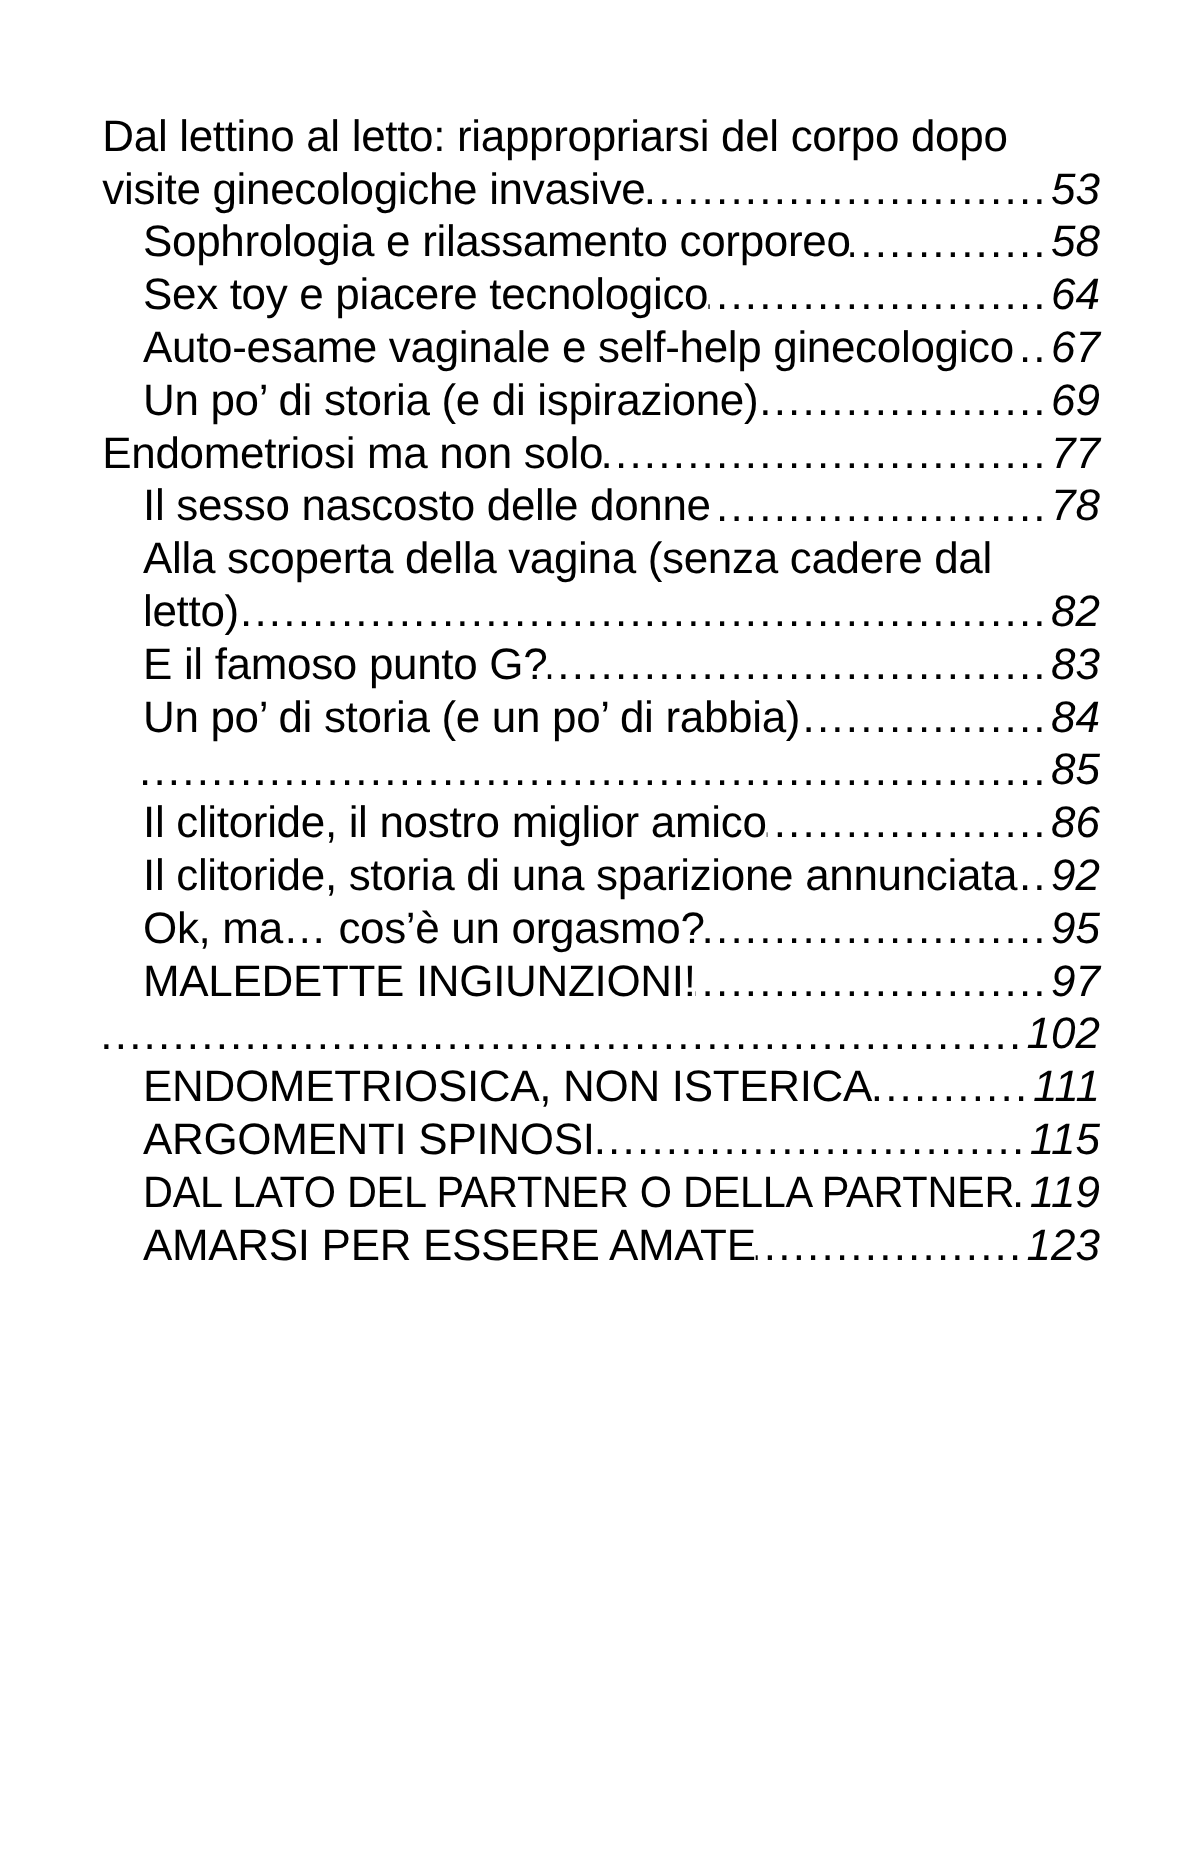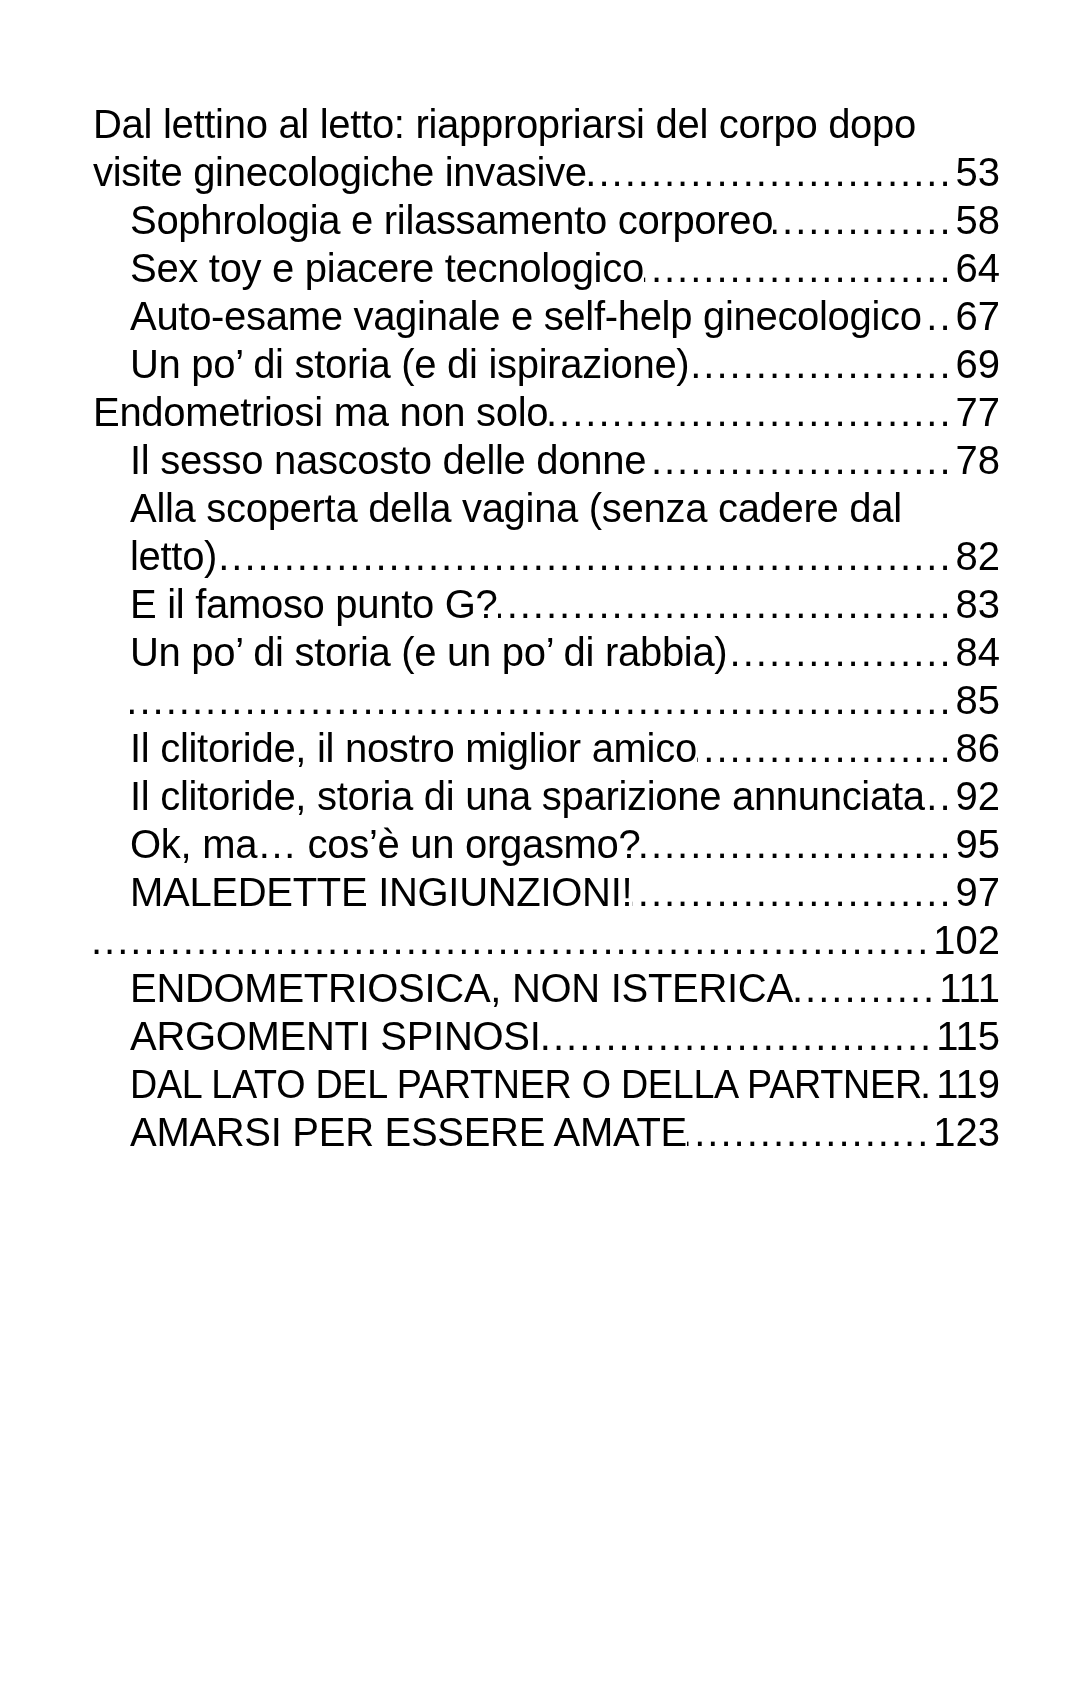--- a/index.html
+++ b/index.html
@@ -52,20 +52,21 @@
     white-space: nowrap;
     direction: rtl;
     letter-spacing: 2px;
     padding-left: 6px;
     padding-right: 3px;
   }
   .num {
     flex: 0 0 auto;
     letter-spacing: 0;
     text-align: left;
+    font-style: italic;
   }
 </style>
 </head>
 <body>
 
 <div class="page">
   <div class="toc">
   <div class="entry level-1">
     <div class="pre-lines">
           <div class="pre-line">Dal lettino al letto: riappropriarsi del corpo dopo</div>

